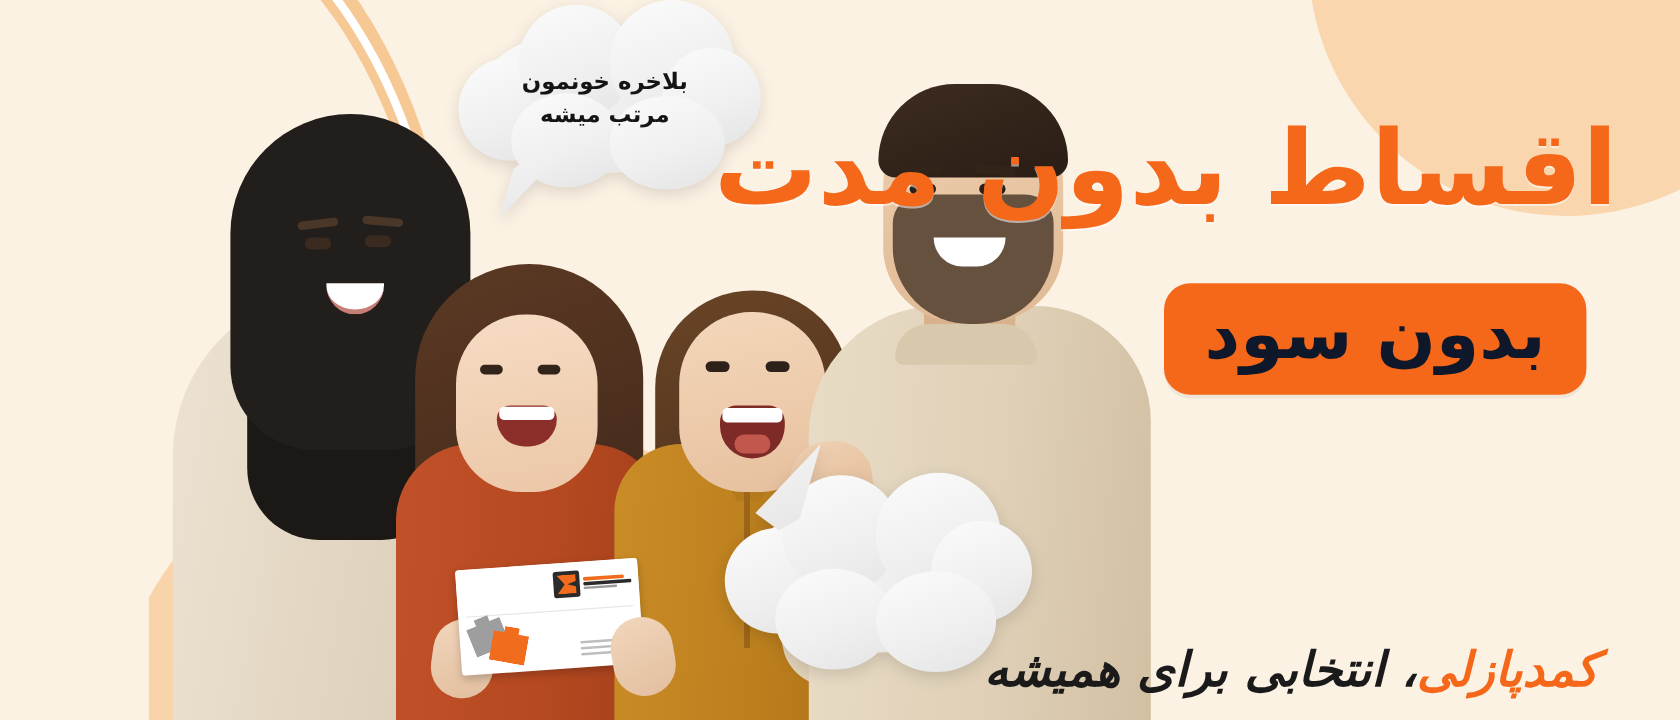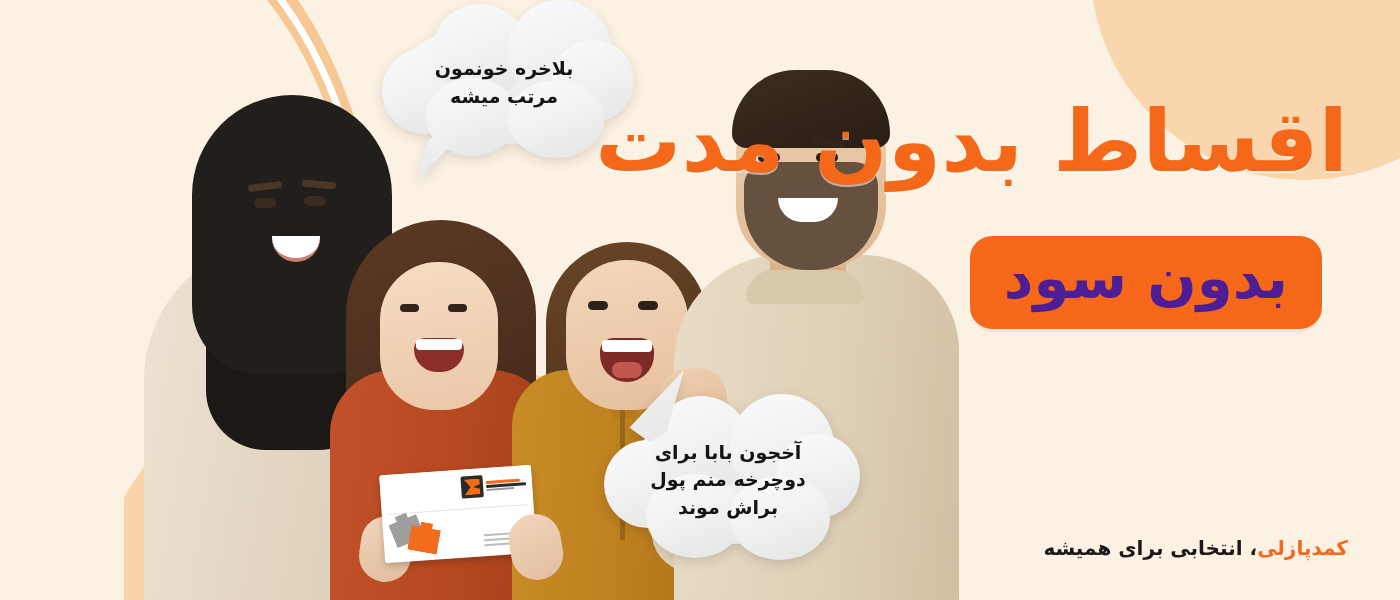--- a/index.html
+++ b/index.html
@@ -299,30 +299,31 @@
   
   .headline{
     position:absolute;right:52px;top:94px;
     font-size:86px;font-weight:900;color:#F5681A;
     letter-spacing:-1px;line-height:1.1;
     text-shadow:0 2px 0 rgba(255,255,255,.55);
     white-space:nowrap;
   }
   .badge{
     position:absolute;right:78px;top:236px;
-    background:#F5681A;color:#4c1d95;
+    background:#F5681A;color:#0f172a;
     font-size:58px;font-weight:900;
     padding:6px 34px 14px;border-radius:22px;
     line-height:1.25;white-space:nowrap;
     box-shadow:0 3px 0 rgba(0,0,0,.05);
   }
   .tagline{
-    position:absolute;right:52px;top:536px;
-    font-size:20px;font-weight:600;color:#1A1A1A;
+    position:absolute;right:68px;top:536px;
+    font-size:40px;font-weight:600;color:#1A1A1A;
     white-space:nowrap;
+    font-style:italic;
   }
   .tagline .hl{color:#F5681A;font-weight:700;}
 </style>
 </head>
 <body>
 
 <div class="banner">
 
   <div class="bg-layer">
     <div class="swoosh-left"></div>
@@ -424,23 +425,20 @@
 
   <div class="bubble" id="bubble3">
     <div class="tail"></div>
     <div class="cloud"></div>
     <div class="lobe l1"></div>
     <div class="lobe l2"></div>
     <div class="lobe l3"></div>
     <div class="lobe l4"></div>
     <div class="lobe l5"></div>
     <div class="lobe l6"></div>
-    <div class="txt">آخجون بابا برای
-دوچرخه منم پول
-براش موند</div>
   </div>
 
   <div class="headline">اقساط بدون مدت</div>
 
   <div class="badge">بدون سود</div>
 
   <div class="tagline">
     <span class="hl">کمدپازلی</span><span>، انتخابی برای همیشه</span>
   </div>
 

